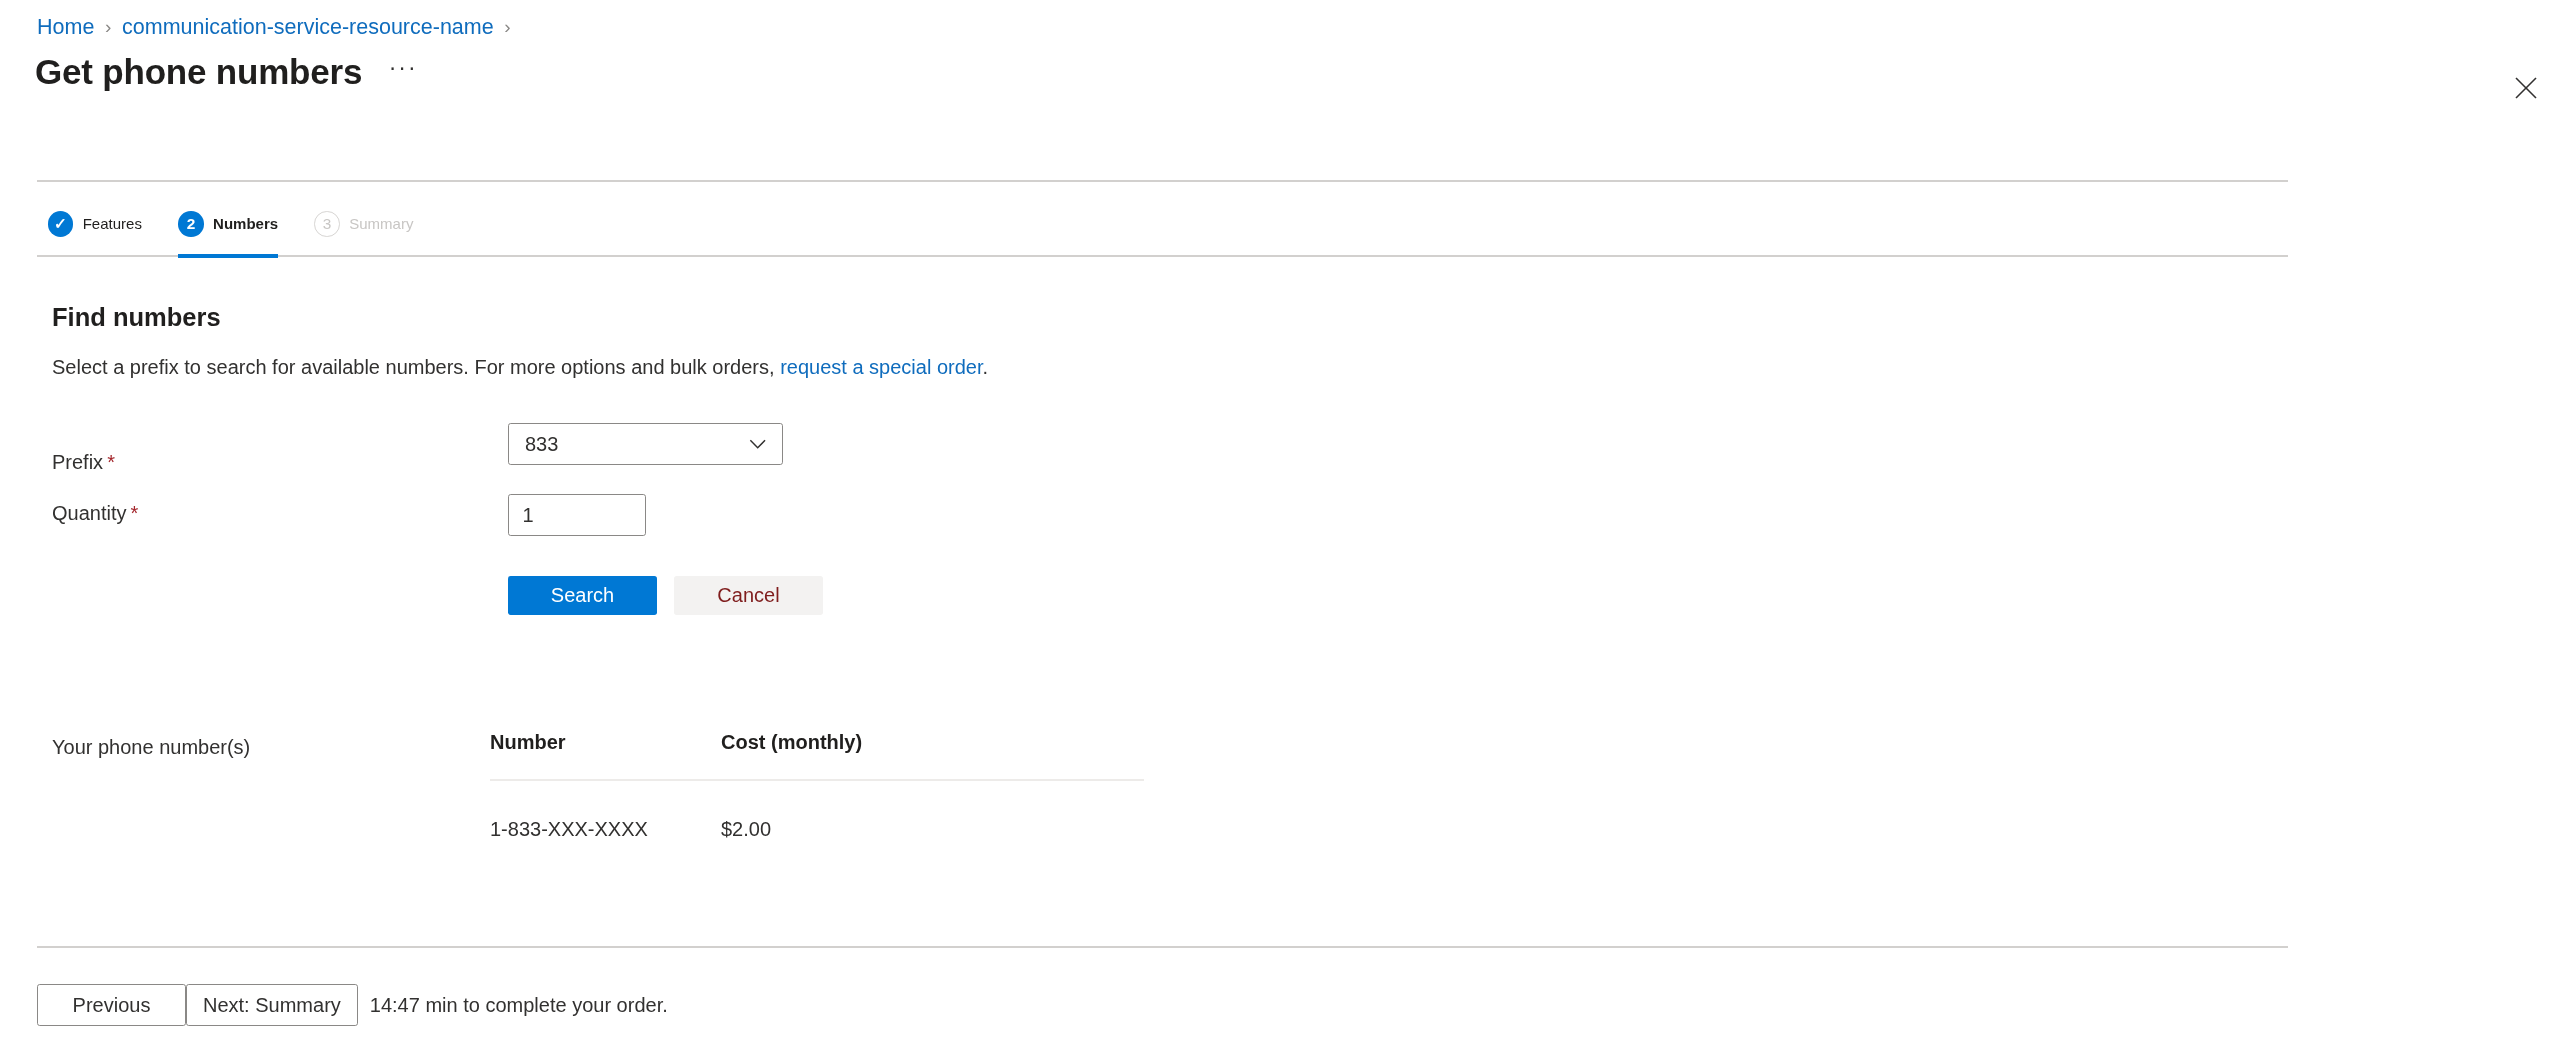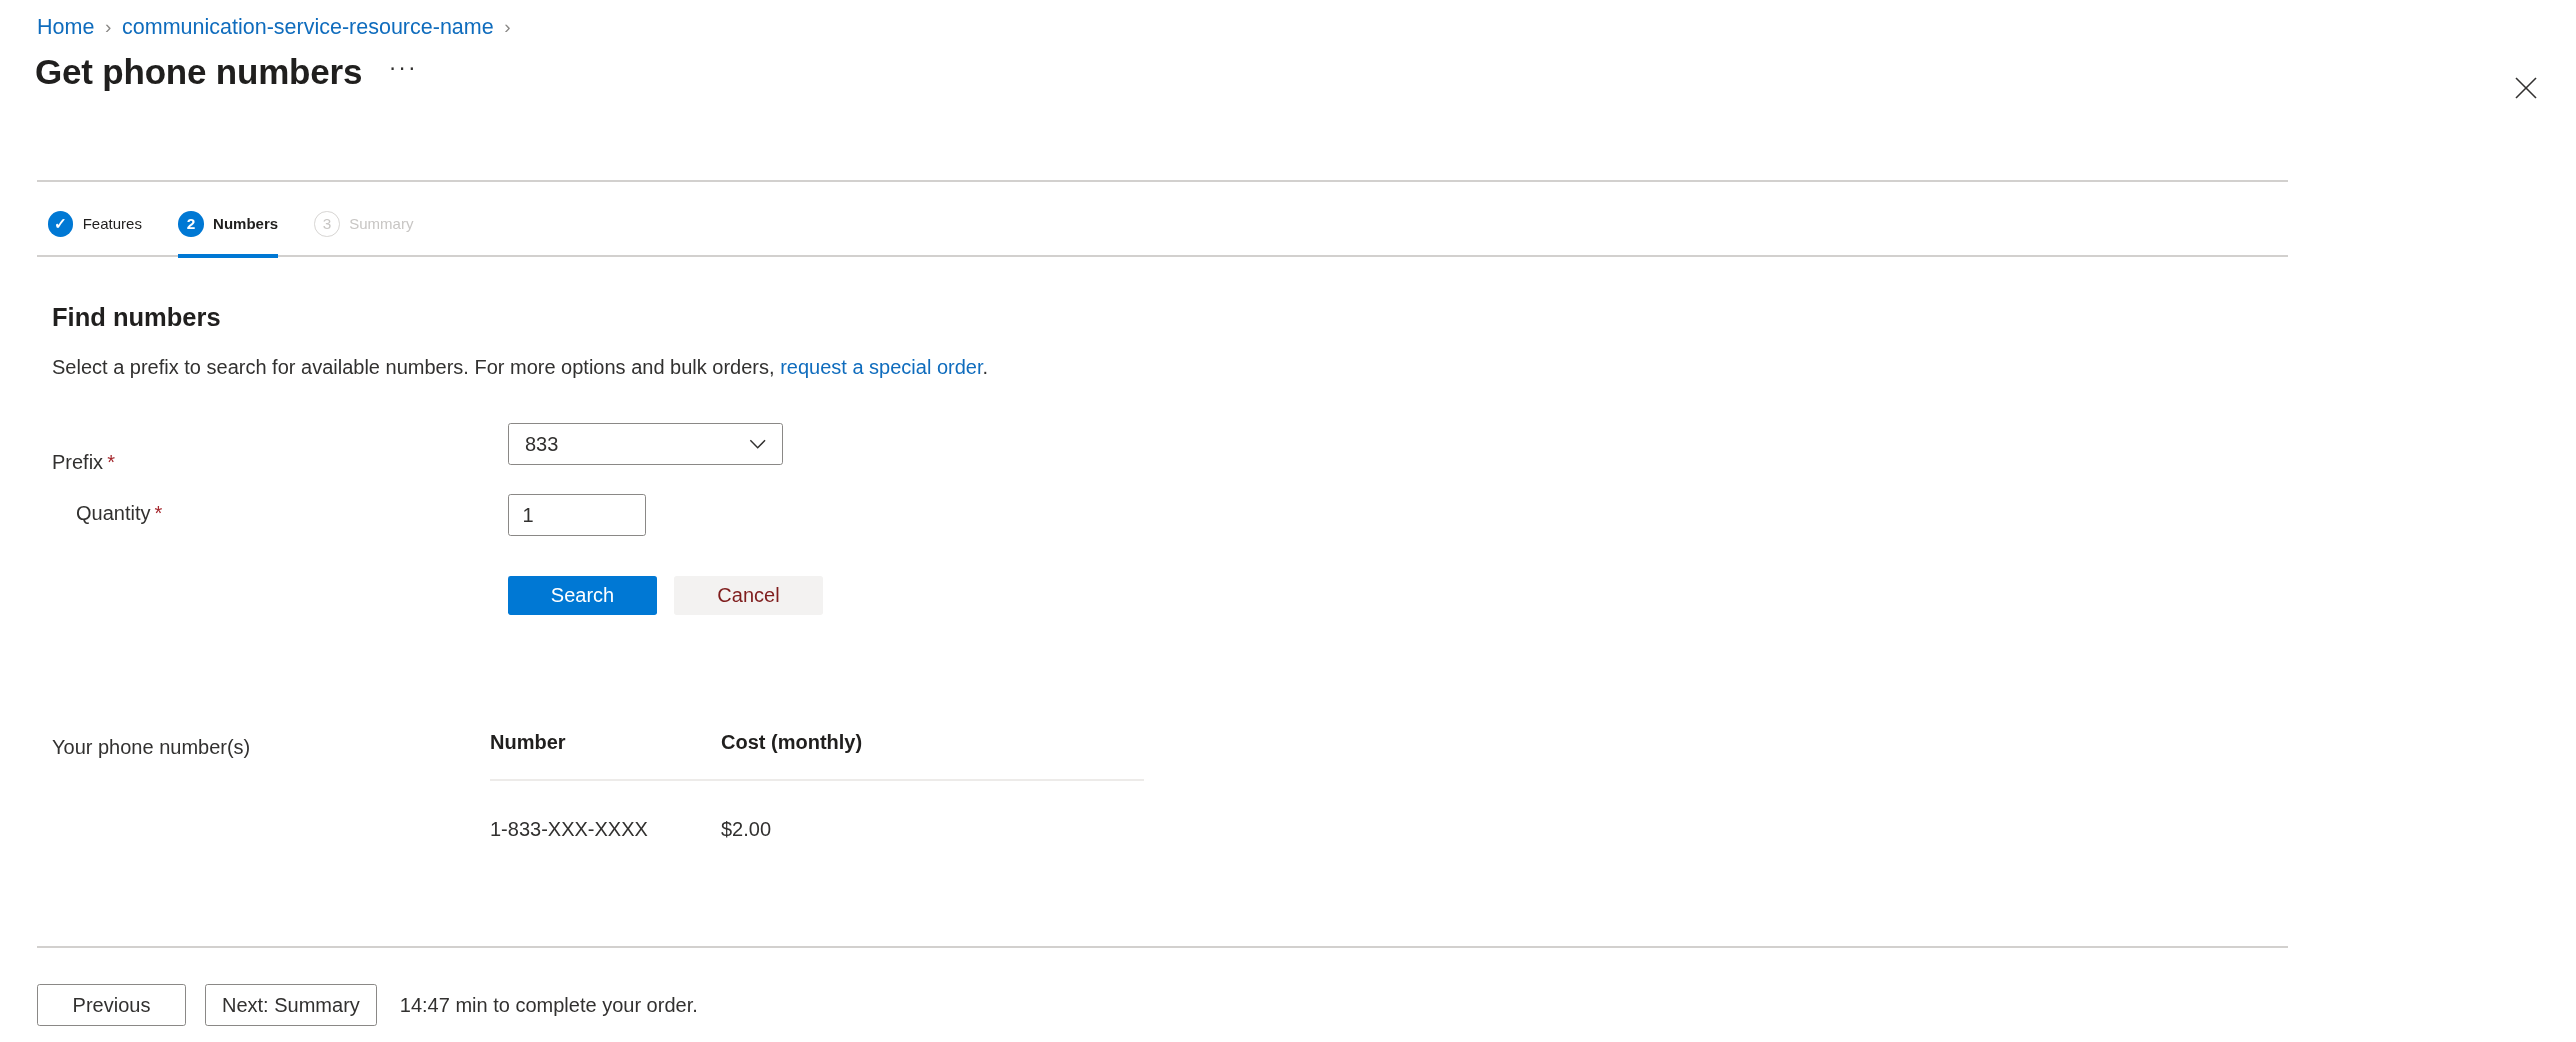--- a/index.html
+++ b/index.html
@@ -177,21 +177,21 @@
   
   .field-label {
     position: absolute;
     left: 52px;
     font-size: 20px;
     color: #323130;
     line-height: 24px;
     white-space: nowrap;
   }
   .label-prefix   { top: 430px; margin-top: 20px; }
-  .label-quantity { top: 501px; margin-left: 24px; }
+  .label-quantity { top: 501px; }
   .req-star {
     color: #a4262c;
     font-size: 20px;
     margin-left: 4px;
   }
 
   .dropdown {
     position: absolute;
     left: 508px;
     top: 423px;
@@ -318,26 +318,25 @@
     align-items: center;
     height: 42px;
   }
   .btn-footer {
     height: 42px;
     min-width: 149px;
     padding: 0 16px;
     background: #ffffff;
     color: #323130;
     border: 1.3px solid #8a8886;
-    margin-right: 19px;
   }
   .footer-note {
     font-size: 20px;
     color: #323130;
-    margin-left: 4px;
+    margin-left: 12px;
     line-height: 24px;
     white-space: nowrap;
   }
 </style>
 </head>
 <body>
 
 <div class="breadcrumb">
   <span class="crumb-link">Home</span>
   <span class="crumb-sep">›</span>

